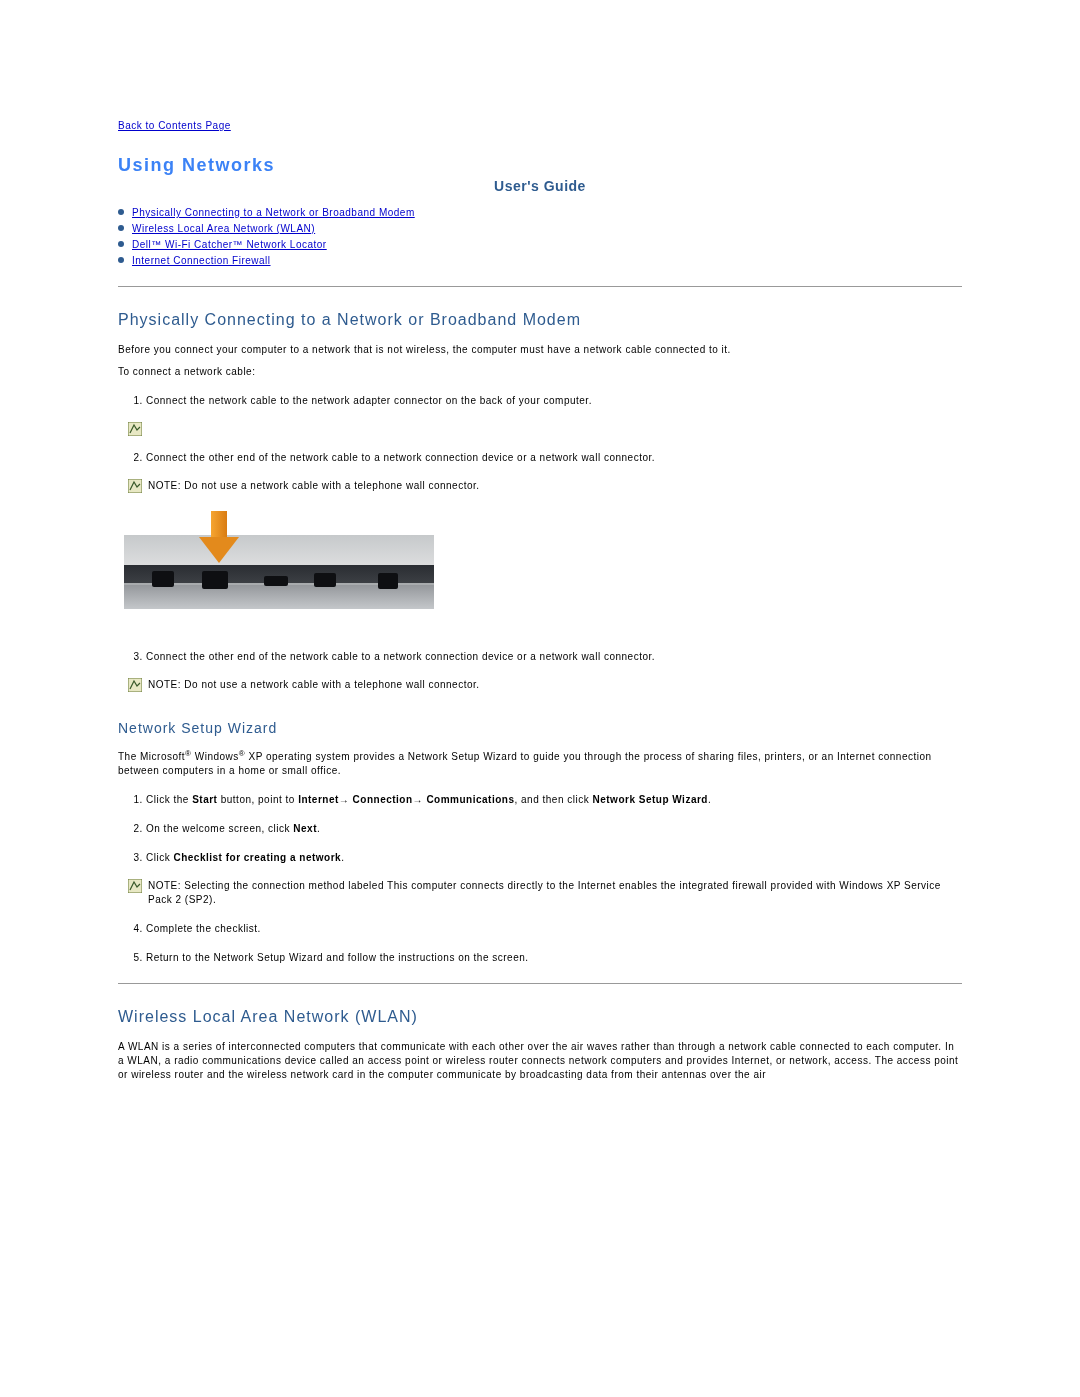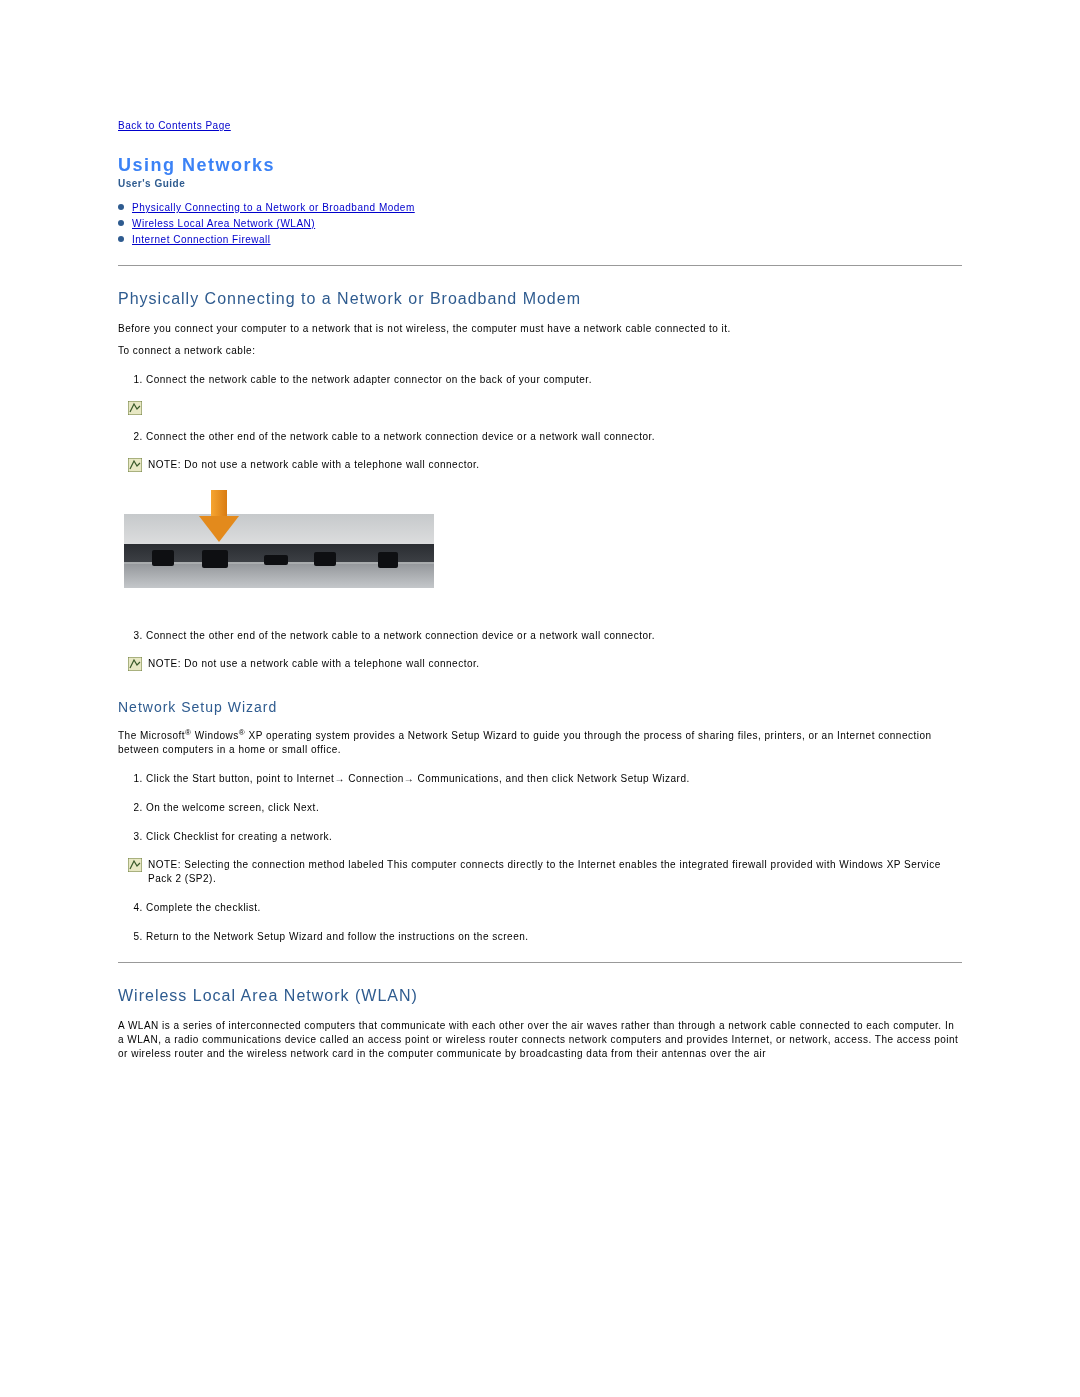--- a/index.html
+++ b/index.html
@@ -16,25 +16,26 @@
     text-decoration: underline;
   }
   h1 {
     font-size: 18px;
     font-weight: bold;
     color: #3b82f6;
     margin: 8px 0 2px 0;
     letter-spacing: 1.5px;
   }
   .subtitle {
-    font-size: 10px;
+    font-size: 14px;
     color: #2e5b8f;
     font-weight: bold;
     margin-bottom: 12px;
     letter-spacing: 0.5px;
+    text-align: center;
   }
   h2 {
     font-size: 16px;
     font-weight: normal;
     color: #2e5b8f;
     margin: 24px 0 14px 0;
     letter-spacing: 1px;
   }
   h3 {
     font-size: 14px;
@@ -145,40 +146,41 @@
     background: #0e0f12;
     border-radius: 2px;
     z-index: 1;
   }
   .backlink {
     font-size: 10px;
     margin-bottom: 16px;
     display: inline-block;
   }
   .bold {
-    font-weight: normal;
+    font-weight: bold;
   }
   .reg {
     font-size: 8px;
     vertical-align: super;
   }
 </style>
 </head>
 <body>
 
 
 
 <a href="#" class="backlink">Back to Contents Page</a>
 
 <h1>Using Networks</h1>
 <div class="subtitle">User's Guide</div>
 
 <ul class="bullets">
   <li><a href="#">Physically Connecting to a Network or Broadband Modem</a></li>
   <li><a href="#">Wireless Local Area Network (WLAN)</a></li>
+  <li><a href="#">Dell™ Wi-Fi Catcher™ Network Locator</a></li>
   <li><a href="#">Internet Connection Firewall</a></li>
 </ul>
 
 <hr>
 
 <h2>Physically Connecting to a Network or Broadband Modem</h2>
 
 <p>Before you connect your computer to a network that is not wireless, the computer must have a network cable connected to it.</p>
 <p>To connect a network cable:</p>
 

